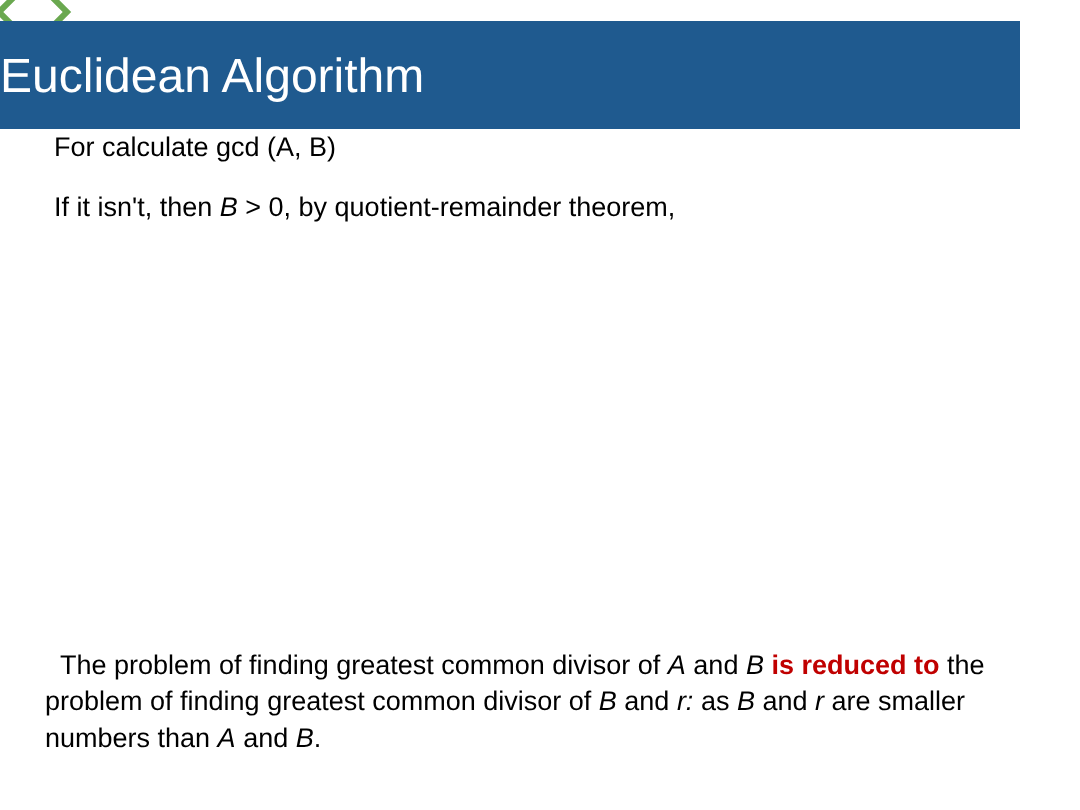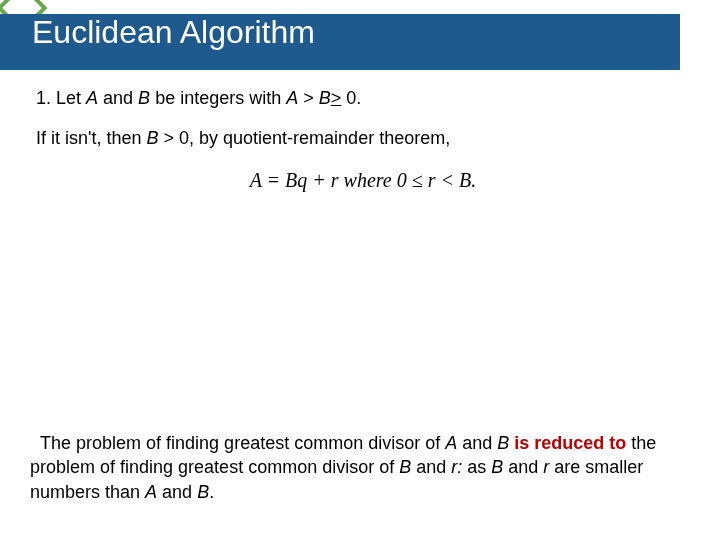--- a/index.html
+++ b/index.html
@@ -9,24 +9,24 @@
     background: #fff;
     font-family: Arial, Helvetica, sans-serif;
     position: relative;
     overflow: hidden;
   }
   .title-bar {
     position: absolute;
     left: 0;
     top: 14px;
     width: 680px;
-    height: 56px;
+    height: 72px;
     background: #1f5a8f;
     display: flex;
-    padding-left: 32px;
+    align-items: center;
   }
   .title-bar-text {
     color: #fff;
     font-size: 32px;
     font-weight: 400;
   }
   .diamond {
     position: absolute;
     left: 4px;
     top: -10px;
@@ -69,32 +69,27 @@
 <body>
 
 <div class="diamond"></div>
 
 <div class="title-bar">
   <span class="title-bar-text">Euclidean Algorithm</span>
 </div>
 
 <div class="content">
 
+  <p>For calculate gcd (A, B)</p>
 
-  <p>
-    <span>1. Let </span><span class="ital">A</span><span> and </span><span class="ital">B</span><span> be integers with </span><span class="ital">A</span><span> &gt; </span><span class="ital">B</span><span class="geq"> &gt;</span><span> 0.</span>
-  </p>
 
 
   <p class="p-indent">
     <span>If it isn't, then </span><span class="ital">B</span><span> &gt; 0, by quotient-remainder theorem,</span>
   </p>
 
-  <div class="formula">
-    <span class="ital">A = Bq + r    where 0 ≤ r &lt; B.</span>
-  </div>
 
 
 </div>
 
 <div class="conclusion">
   &nbsp;&nbsp;<span>The problem of finding greatest common divisor of </span><span class="ital">A</span><span> and </span><span class="ital">B</span><span class="red-bold"> is </span><span class="red-bold">reduced to</span><span> the problem of finding greatest common divisor of </span><span class="ital">B</span><span> and </span><span class="ital">r:</span><span> as </span><span class="ital">B</span><span> and </span><span class="ital">r</span><span> are smaller numbers than </span><span class="ital">A</span><span> and </span><span class="ital">B</span><span>.</span>
 </div>
 
 </body></html>

